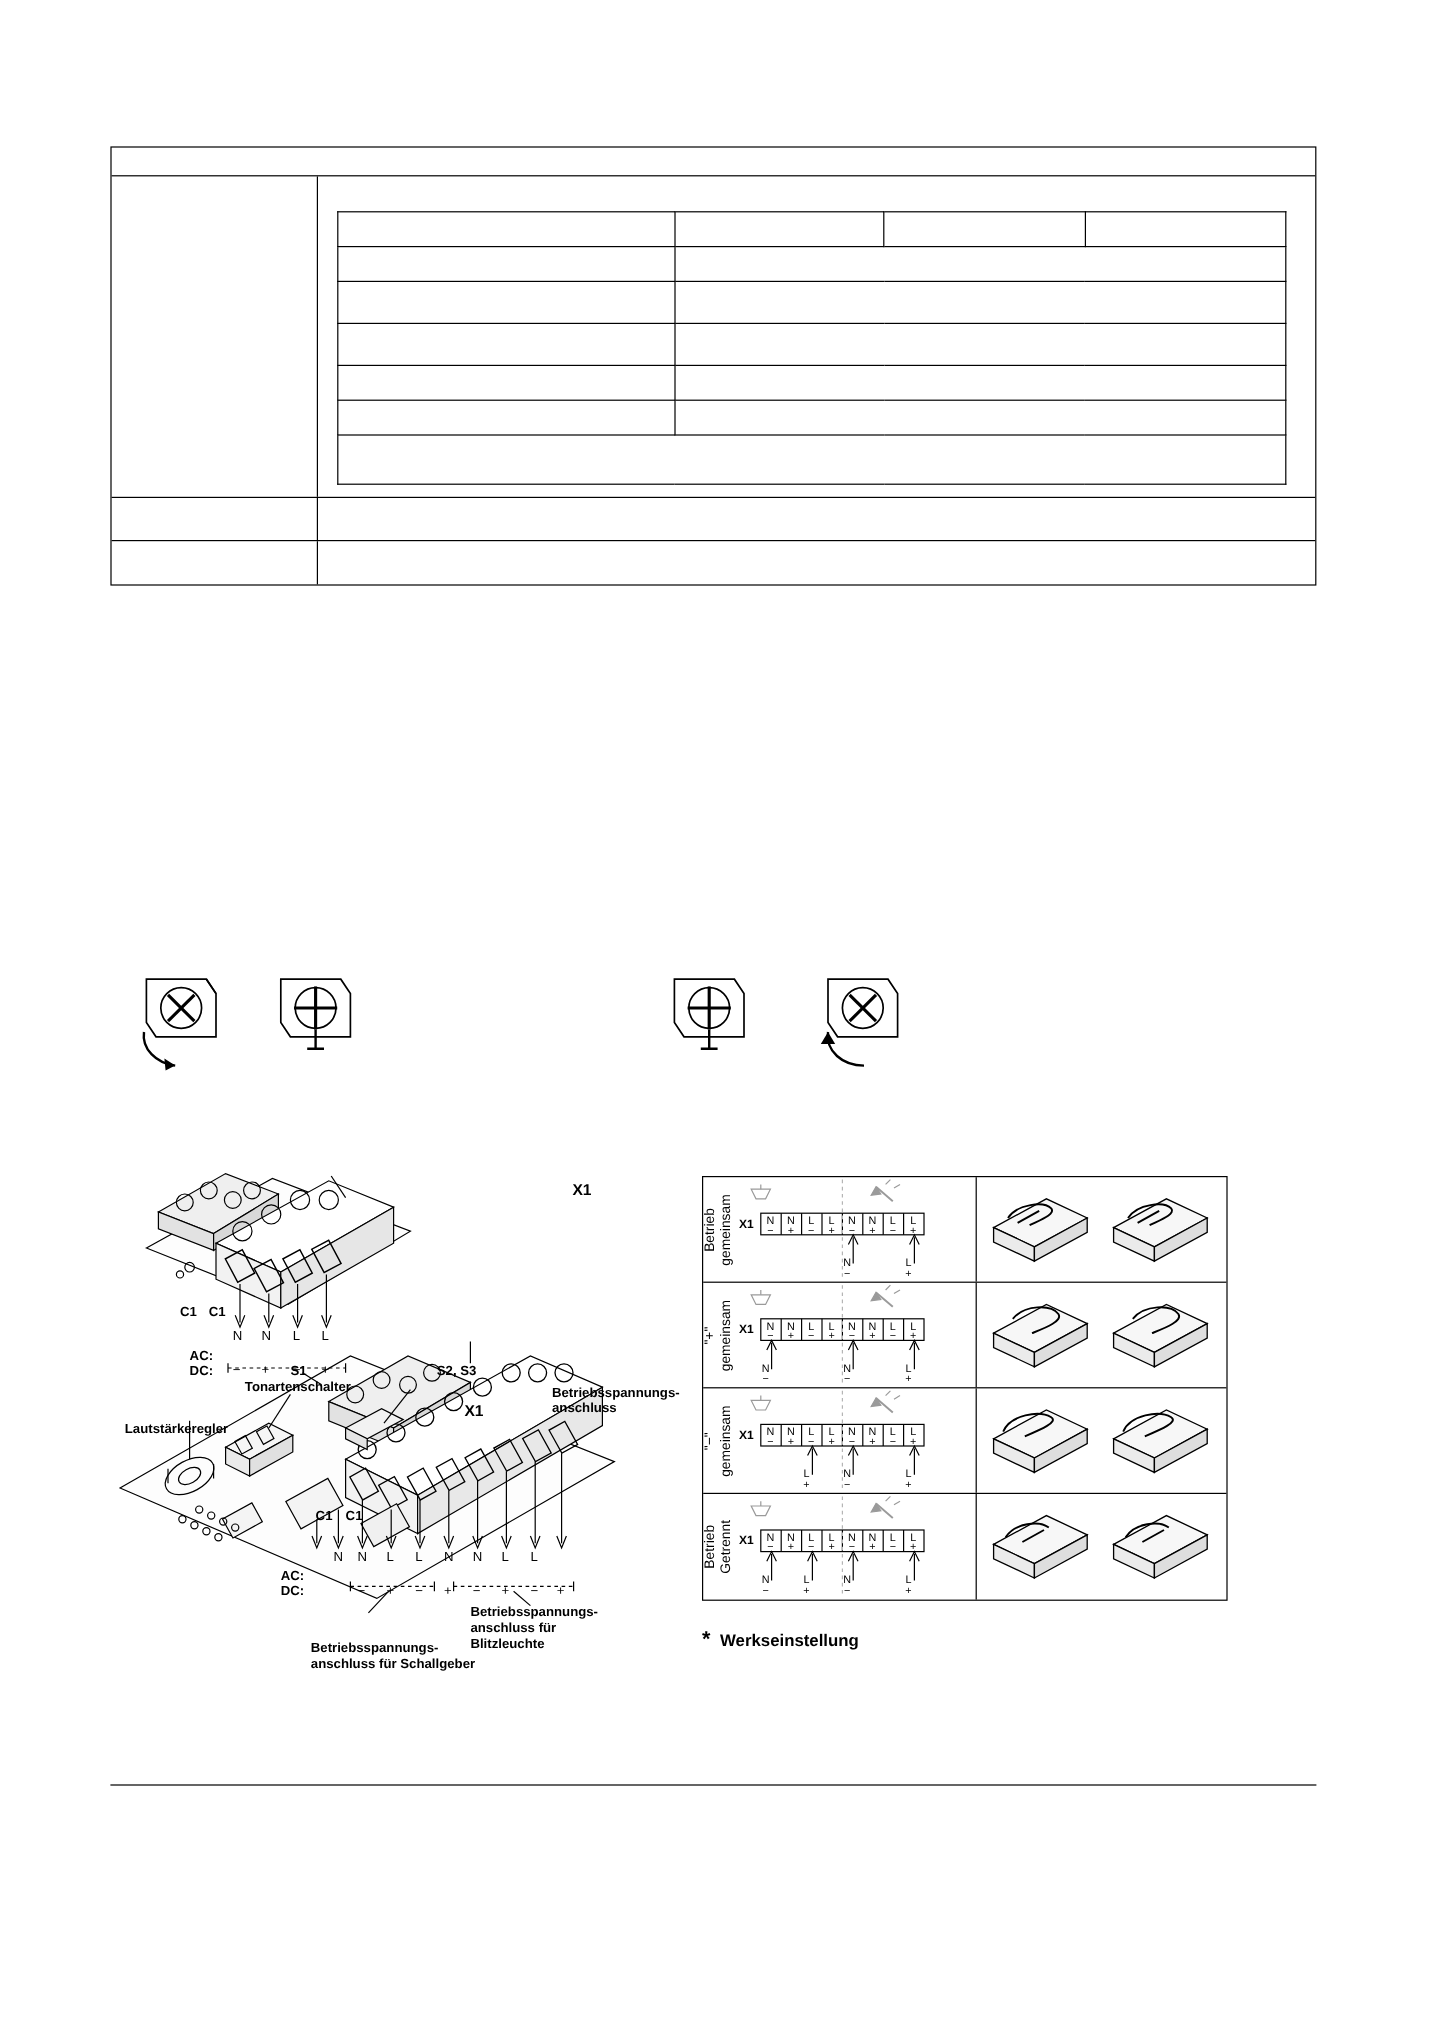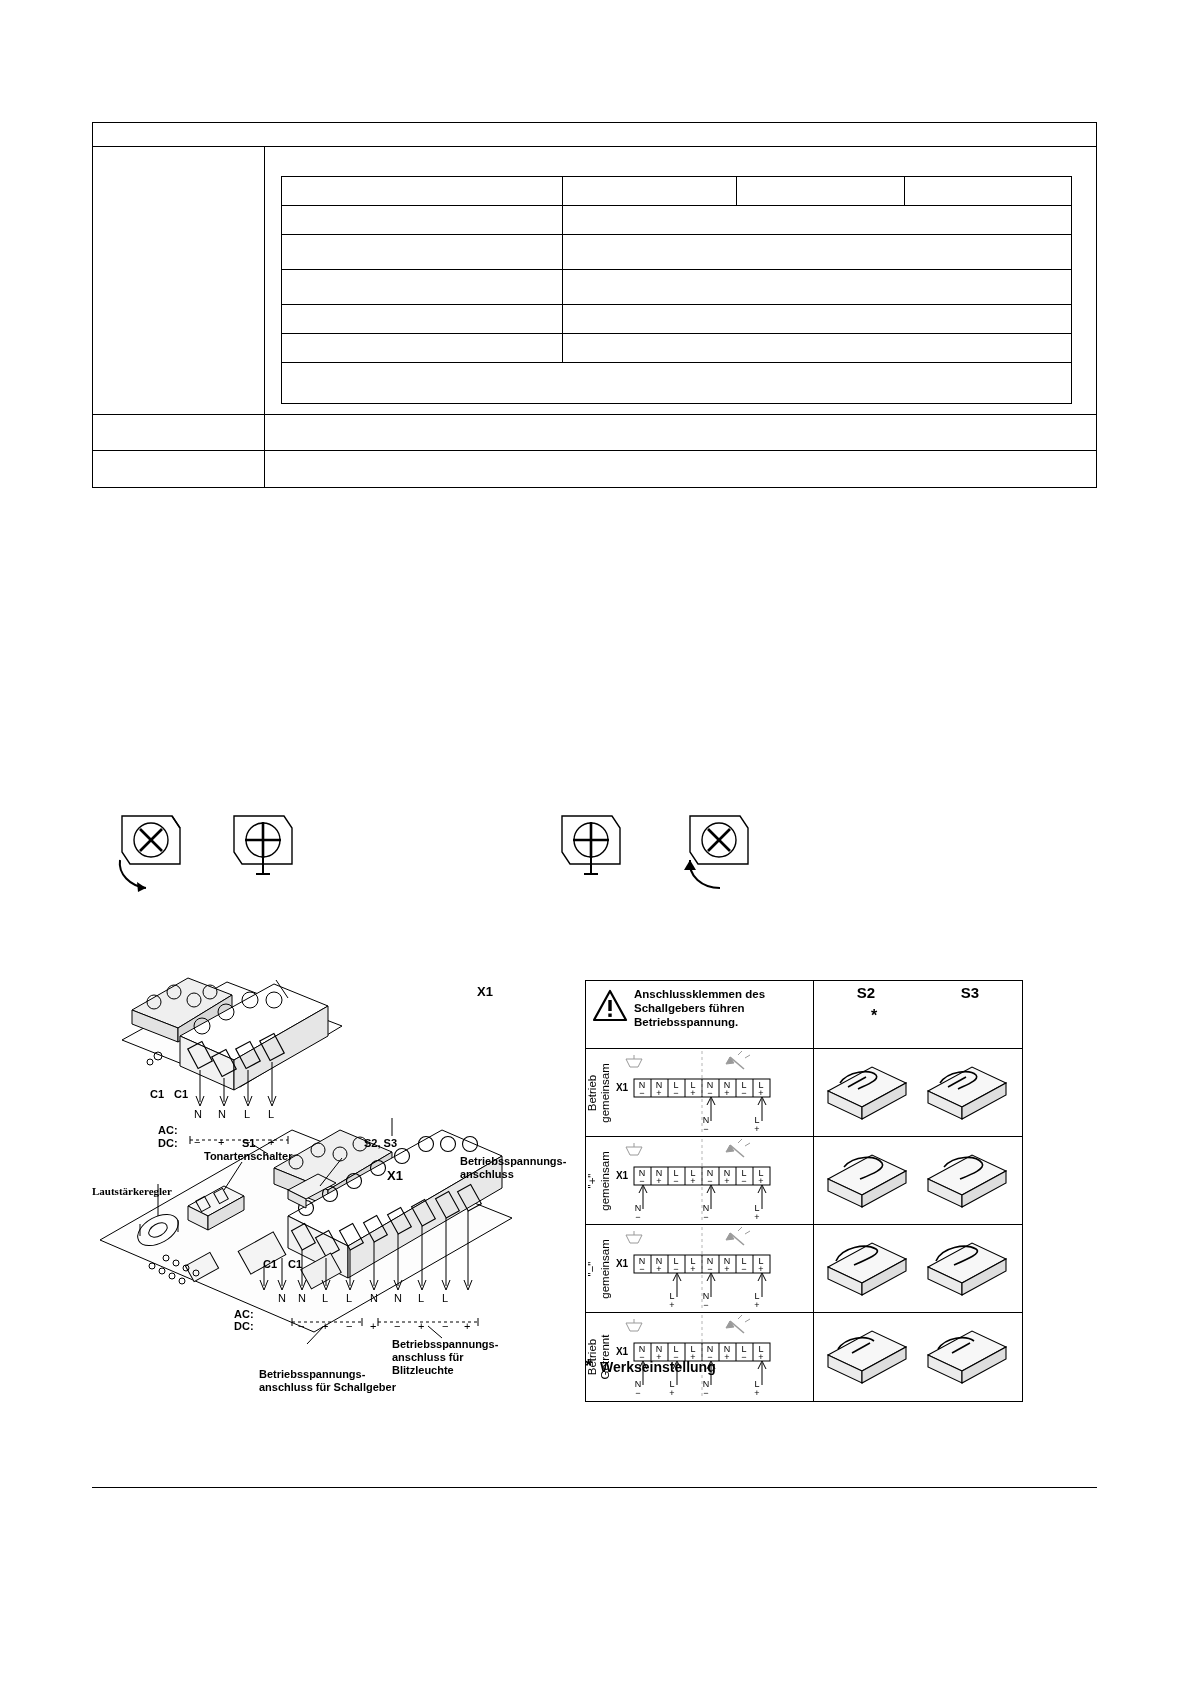--- a/index.html
+++ b/index.html
@@ -467,21 +467,21 @@
         </g>
         <g stroke-width="1">
           <path d="M98 196 L98 204"></path>
             <path d="M196 196 L196 204"></path>
           <path d="M160 204 L176 214"></path>
         </g>
       </g>
     </svg>
   </div>
 
-  <div class="callout bold" style="left:0px; top:245px; width:92px;font-family:Liberation Serif, serif;">Lautstärkeregler</div>
+  <div class="callout bold" style="left:12px; top:245px; width:92px;">Lautstärkeregler</div>
   <div class="callout bold" style="left:150px; top:197px;">S1</div>
   <div class="callout bold" style="left:112px; top:210px;">Tonartenschalter</div>
   <div class="callout bold" style="left:272px; top:197px;">S2, S3</div>
   <div class="callout bold" style="left:295px; top:230px; font-size:13px;">X1</div>
   <div class="callout bold" style="left:385px; top:46px; font-size:13px;">X1</div>
 
   <div class="callout bold" style="left:171px; top:318px;">C1</div>
   <div class="callout bold" style="left:196px; top:318px;">C1</div>
   <div class="callout bold" style="left:58px; top:148px;">C1</div>
   <div class="callout bold" style="left:82px; top:148px;">C1</div>
@@ -519,41 +519,20 @@
   <div class="callout" style="left:350px; top:380px;">−</div>
   <div class="callout" style="left:372px; top:380px;">+</div>
 
   <div class="callout bold" style="left:300px; top:398px; width:120px; white-space:pre-line; line-height:13px;">Betriebsspannungs-
 anschluss für
 Blitzleuchte</div>
   <div class="callout bold" style="left:167px; top:428px; width:180px; white-space:pre-line; line-height:13px;">Betriebsspannungs-
 anschluss für Schallgeber</div>
 
   <div class="matrix">
-    <div class="matrix-head">
-      <div class="warn">
-        <span class="warn-tri">
-          <svg width="36" height="33" viewBox="0 0 36 33">
-            <path d="M18 2 L34 31 L2 31 Z" fill="none" stroke="#000" stroke-width="2.2" stroke-linejoin="round"></path>
-            <rect x="16.3" y="11" width="3.4" height="11" fill="#000"></rect>
-            <rect x="16.3" y="24.5" width="3.4" height="3.4" fill="#000"></rect>
-          </svg>
-        </span>
-        <span class="warn-txt" style="white-space:pre-line;">Anschlussklemmen des
-Schallgebers führen
-Betriebsspannung.</span>
-      </div>
-      <div class="s-col">
-        <span>S2</span>
-      </div>
-      <div class="s-col">
-        <span>S3</span>
-        <span class="star-mark" style="left:-44px;">*</span>
-      </div>
-    </div>
 
     <div class="matrix-row">
       <div class="mr-label">
         <span style="white-space:pre-line;">Betrieb
 gemeinsam</span>
       </div>
       <div class="mr-term">
         <svg width="176" height="86" viewBox="0 0 176 86">
           <g stroke="#000" fill="none" stroke-width="1">
 

